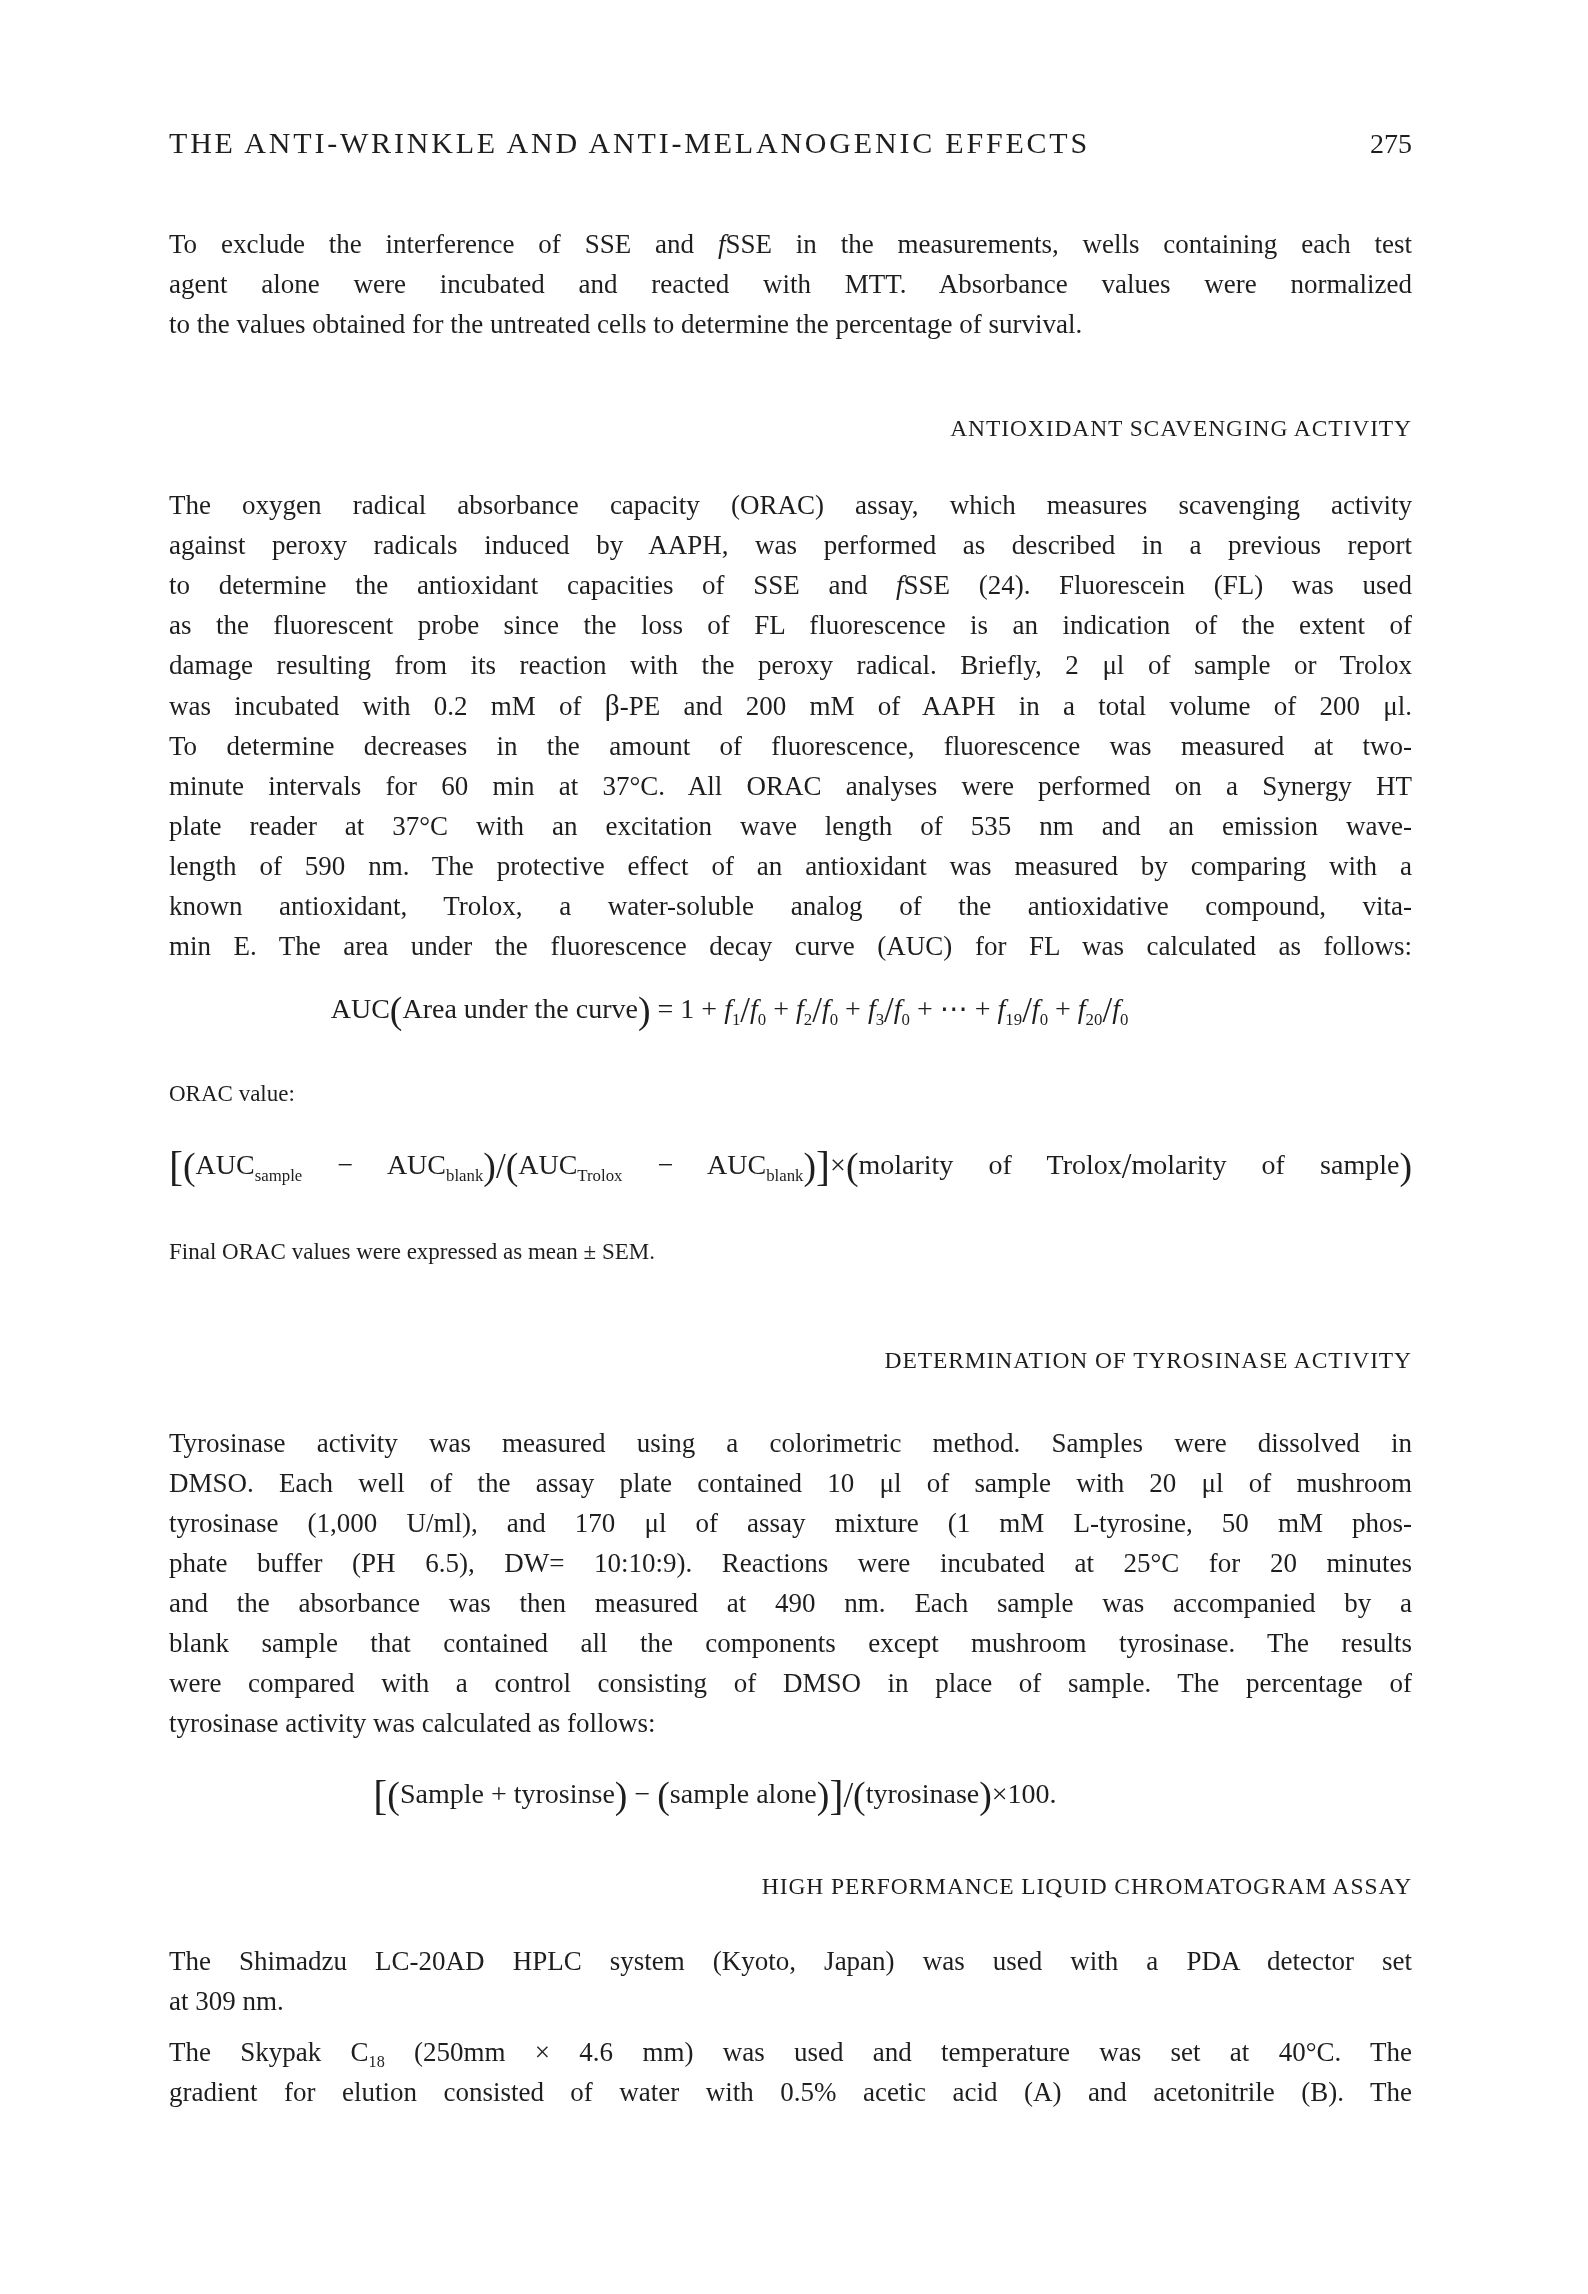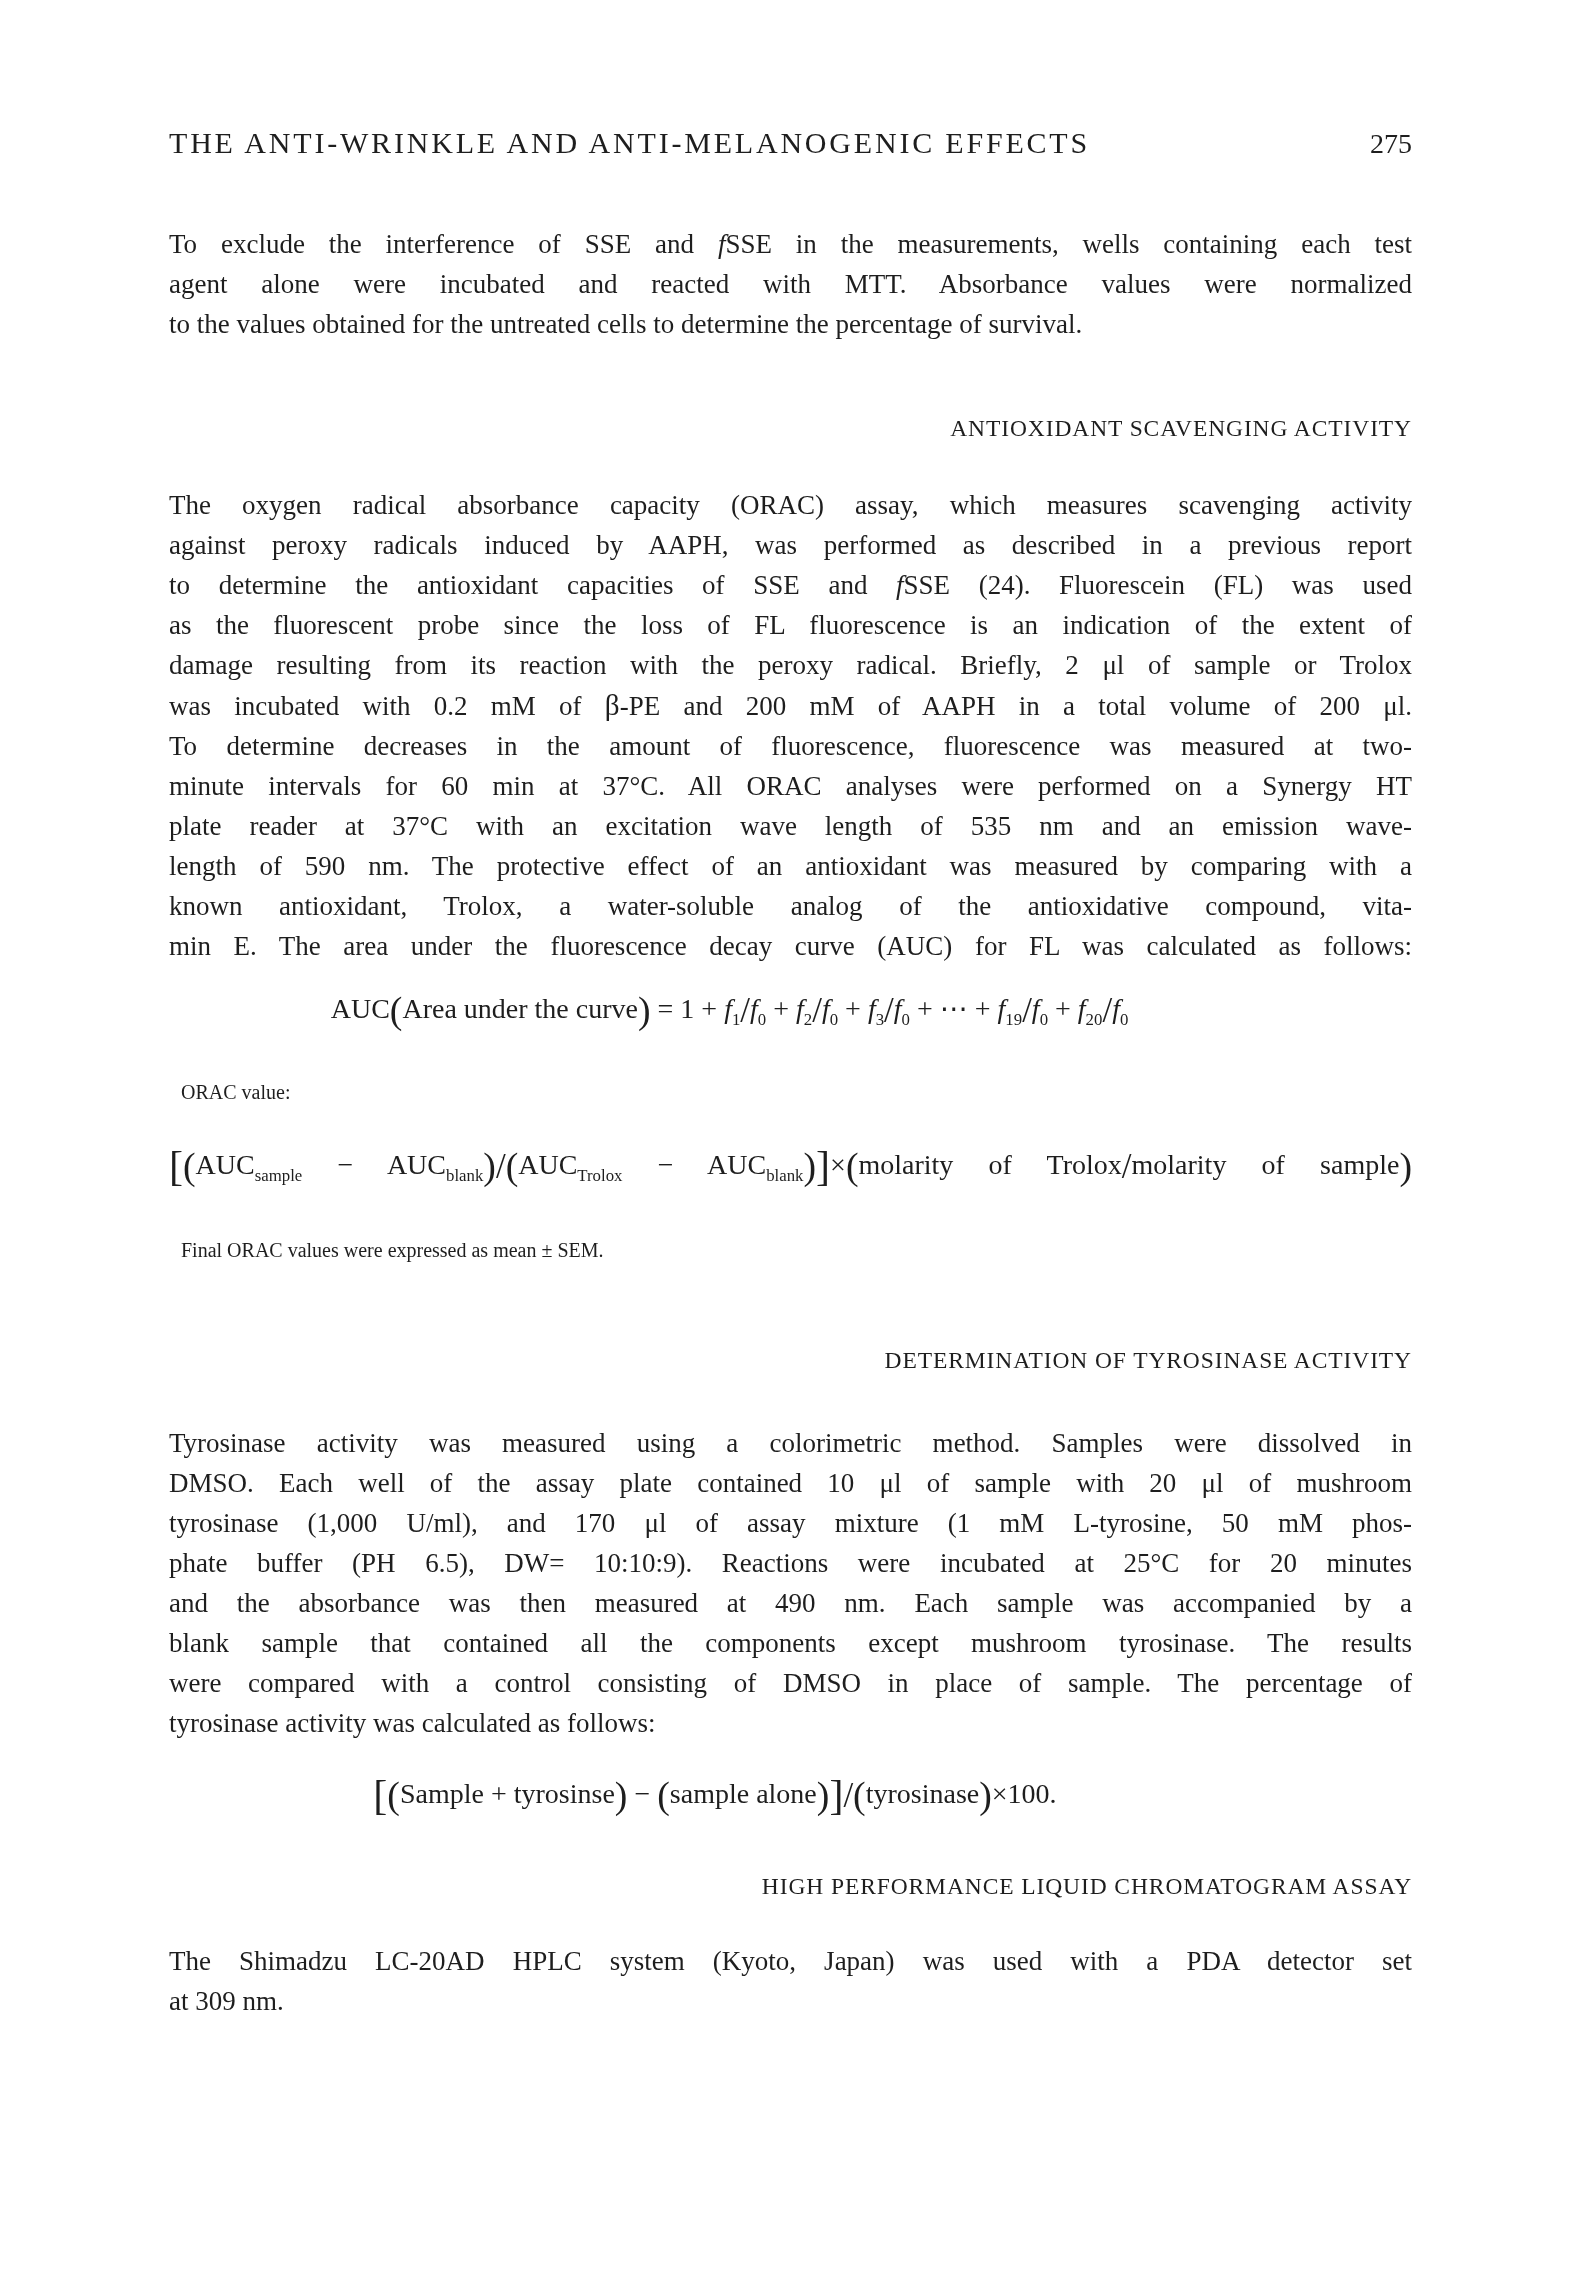--- a/index.html
+++ b/index.html
@@ -16,21 +16,21 @@
   .rh-num{position:absolute;right:0;top:1.9px;font-size:28px;}
   .shead{font-size:23.5px;letter-spacing:0.9px;text-align:right;}
   .eq{font-size:28px;line-height:55px;}
   .eq-center{text-align:center;}
   .eq-just{text-align:justify;text-align-last:justify;}
   sub{font-size:0.6em;line-height:0;}
   .bp{font-size:1.35em;vertical-align:-0.12em;line-height:0;}
   .bb{font-size:1.5em;vertical-align:-0.15em;line-height:0;}
   .bs{font-size:1.25em;vertical-align:-0.1em;line-height:0;}
   .beta{font-size:1.08em;}
-  .label{font-size:20px;margin-left:12px;}
+  .label{font-size:23px;}
   
   .b-intro{top:224px;}
   .b-h1{top:415px;}
   .b-p2{top:485px;}
   .b-eq-auc{top:981px;padding-right:122px;text-align:center;}
   .b-orac-label{top:1081px;}
   .b-eq-orac{top:1137px;}
   .b-sem{top:1239px;}
   .b-h2{top:1347px;}
   .b-p3{top:1423px;}
@@ -96,16 +96,20 @@
 
     <div class="block eq eq-center b-eq-tyr"><span class="bb">[</span><span class="bp">(</span>Sample + tyrosinse<span class="bp">)</span> − <span class="bp">(</span>sample alone<span class="bp">)</span><span class="bb">]</span><span class="bs">/</span><span class="bp">(</span>tyrosinase<span class="bp">)</span>×100.</div>
 
     <div class="block shead b-h3">HIGH PERFORMANCE LIQUID CHROMATOGRAM ASSAY</div>
 
     <div class="block para b-p4">
         <div class="jline">The Shimadzu LC-20AD HPLC system (Kyoto, Japan) was used with a PDA detector set</div>
         <div class="jline jlast">at 309 nm.</div>
       </div>
 
+    <div class="block para b-p5">
+        <div class="jline">The Skypak C<sub>18</sub> (250mm × 4.6 mm) was used and temperature was set at 40°C. The</div>
+        <div class="jline">gradient for elution consisted of water with 0.5% acetic acid (A) and acetonitrile (B). The</div>
+      </div>
 
   </div>
 </div>
 
 
 </body></html>

